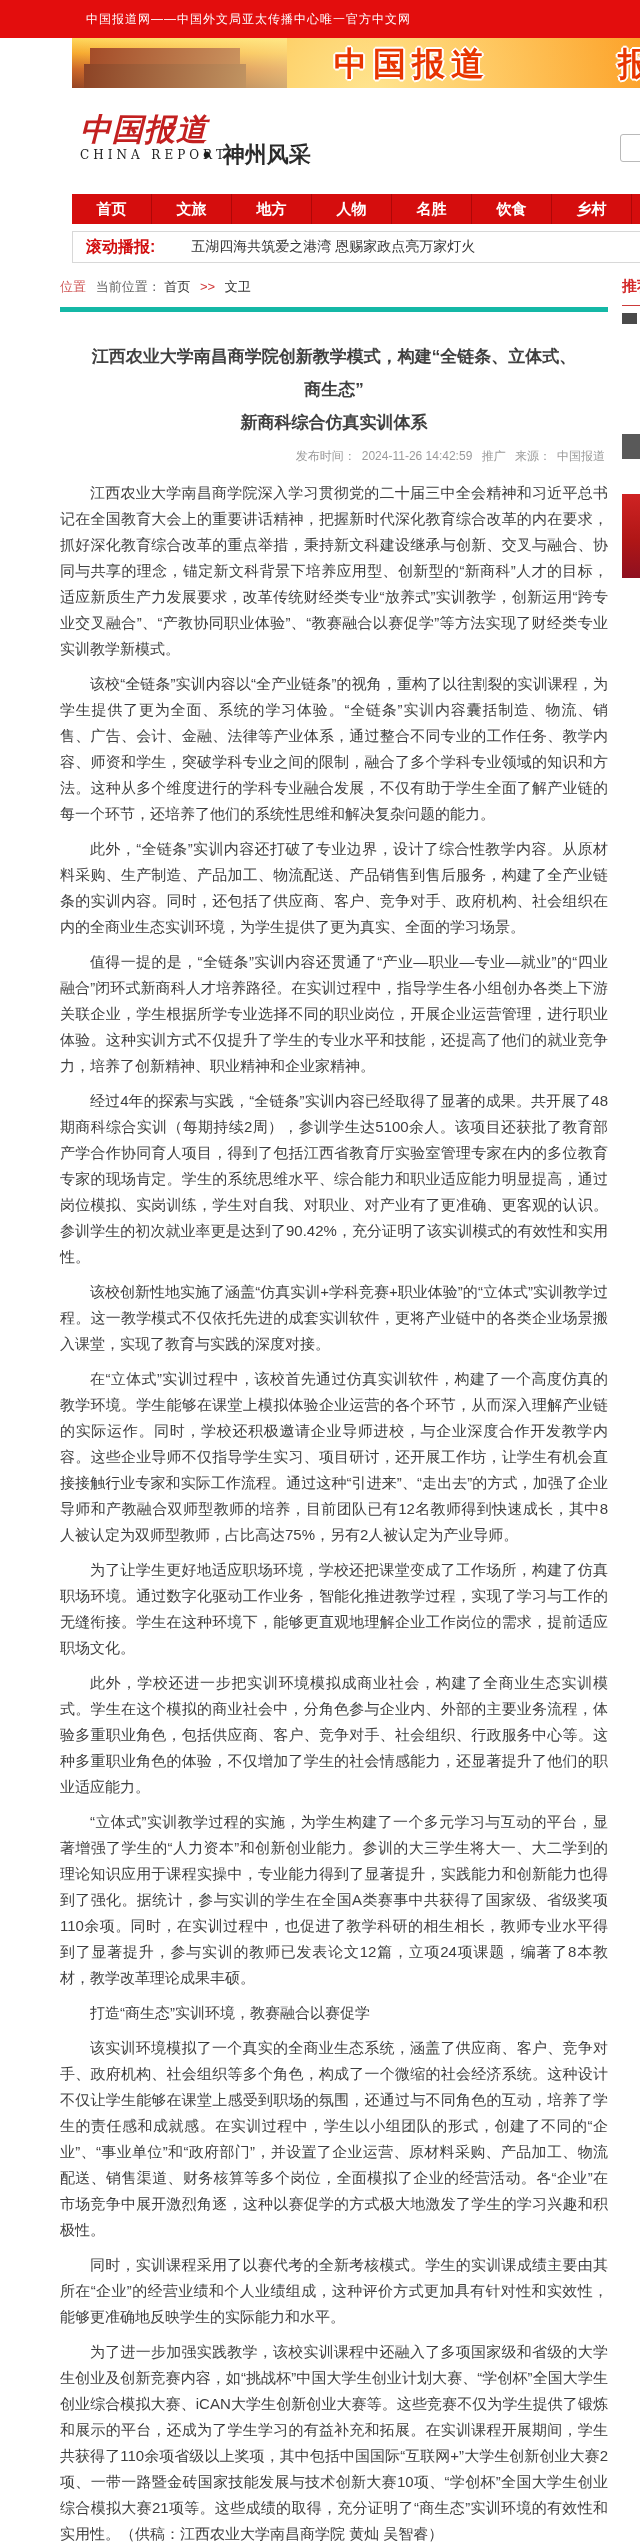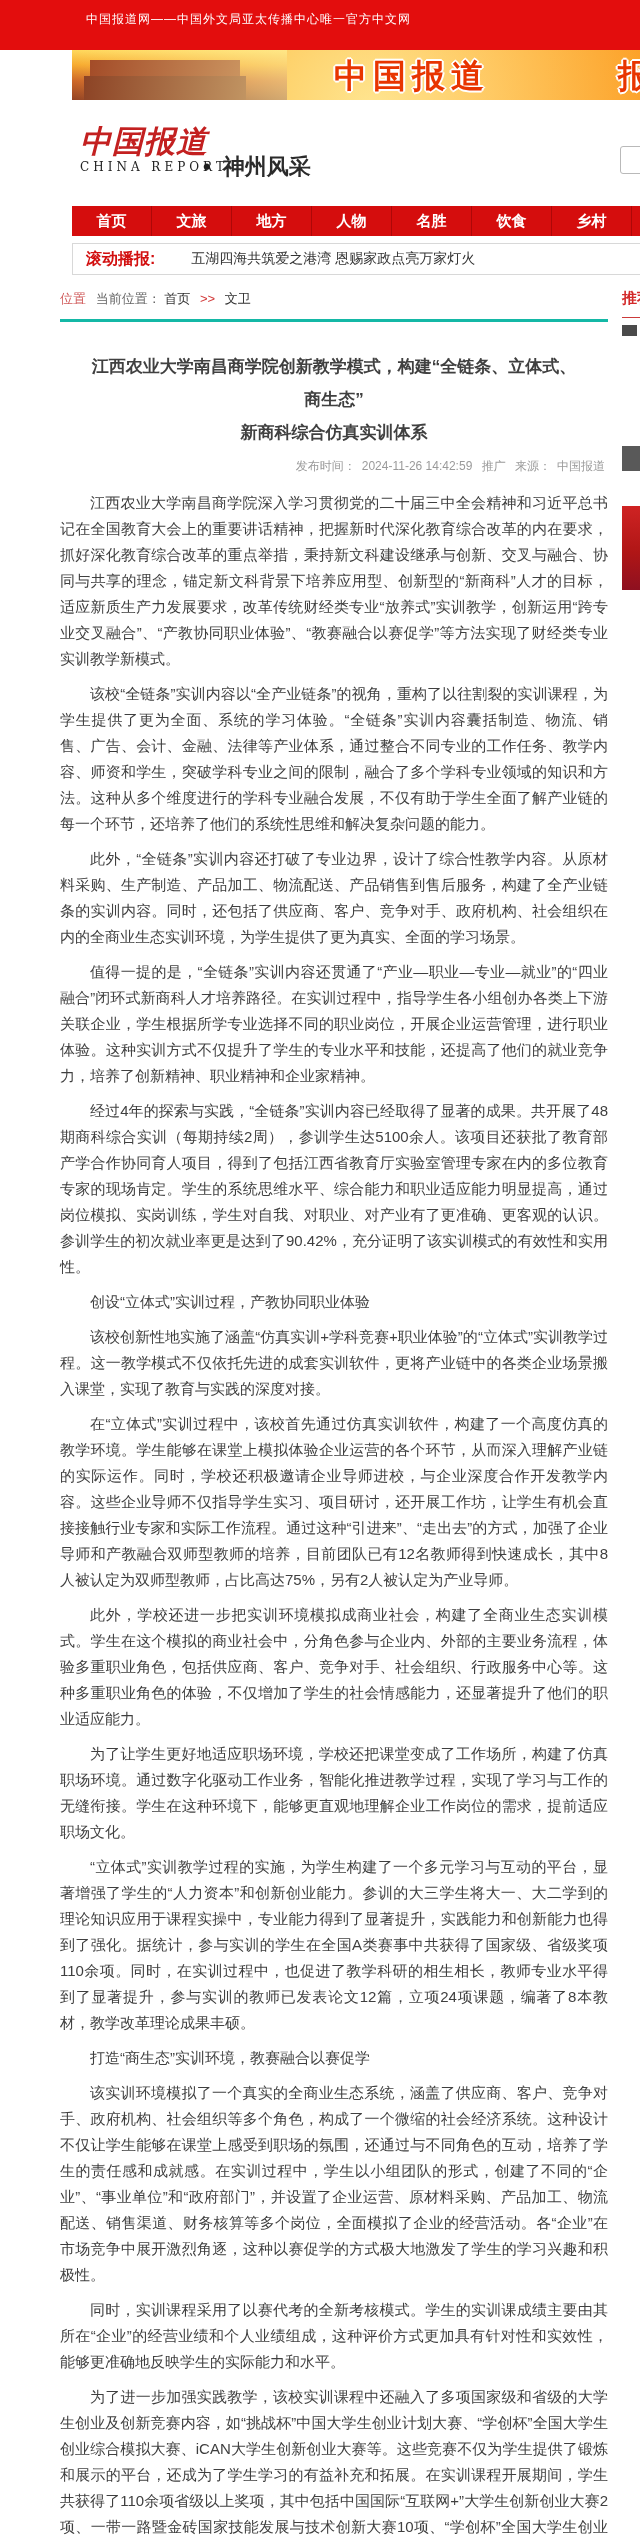--- a/index.html
+++ b/index.html
@@ -2,21 +2,21 @@
 <html><head>
 <meta charset="utf-8">
 <style>
   html,body{margin:0;padding:0;}
   body{
     width:640px; min-height:2545px; overflow:hidden; position:relative;
     background:#fff; display:flex; flex-direction:column;
     font-family:"Liberation Sans","DejaVu Sans",sans-serif;
   }
   
-  .topbar{height:50px; background:#e30d0d; color:#fff; font-size:12px;
+  .topbar{height:38px; background:#e30d0d; color:#fff; font-size:12px;
     line-height:38px; padding-left:86px; letter-spacing:1px; flex:none;}
   
   .page{width:1010px; margin-left:60px; flex:none;}
   
   .banner{margin-left:12px; height:50px; position:relative; overflow:hidden;
     background:linear-gradient(90deg,#f7a300 0%,#ff9000 35%,#f98200 70%,#ef7400 100%);}
   .banner-rays{position:absolute; inset:0;
     background:radial-gradient(circle at 300px 60px, rgba(255,244,170,.85) 0%, rgba(255,244,170,0) 55%);}
   .banner-tiananmen{position:absolute; left:0; top:0; width:215px; height:100%;
     background:linear-gradient(180deg,#ffd34d 0%,#f59a14 30%,#c2470a 62%,#7c1a03 100%);}
@@ -45,21 +45,21 @@
     font-size:15px; font-weight:bold; border-right:1px solid #ad0808; cursor:pointer;}
   .nav-filler{flex:1; border-right:none;}
   
   .ticker{margin-left:12px; margin-top:7px; height:30px; border:1px solid #d8d8d8;
     display:flex; align-items:center; background:#fff;}
   .ticker-label{color:#d20f0f; font-weight:bold; font-size:16px; margin-left:13px; flex:none;}
   .ticker-headline{color:#333; font-size:14px; margin-left:36px; white-space:nowrap; cursor:pointer; text-decoration:none;}
   
   .columns{display:flex; margin-top:6px;}
   .main{width:548px; flex:none;}
-  .breadcrumb{font-size:13px; color:#555; padding:9px 0 11px; border-bottom:3px solid #14b8a6;}
+  .breadcrumb{font-size:13px; color:#555; padding:9px 0 11px; border-bottom:5px solid #14b8a6;}
   .bc-prefix{color:#d05a5a; margin-right:6px;}
   .bc-label{color:#666;}
   .bc-link{color:#333; cursor:pointer;}
   .bc-sep{color:#d23a3a; margin:0 6px;}
   .article-title{margin:28px 26px 0; font-size:17px; font-weight:bold; color:#404040;
     text-align:center; line-height:1.95;}
   .article-meta{margin-top:9px; text-align:right; font-size:12px; color:#9a9a9a;}
   .article-meta span{margin:0 3px;}
   .article-body{margin-top:15px; font-size:15px; color:#3f3f3f; line-height:26px; text-align:justify;}
   .article-body p{margin:0 0 9px; text-indent:2em;}
@@ -138,25 +138,24 @@
         <span>推广</span>
         <span>来源：</span><span>中国报道</span>
       </div>
 
       <div class="article-body" id="article-body">
           <p class="para">江西农业大学南昌商学院深入学习贯彻党的二十届三中全会精神和习近平总书记在全国教育大会上的重要讲话精神，把握新时代深化教育综合改革的内在要求，抓好深化教育综合改革的重点举措，秉持新文科建设继承与创新、交叉与融合、协同与共享的理念，锚定新文科背景下培养应用型、创新型的“新商科”人才的目标，适应新质生产力发展要求，改革传统财经类专业“放养式”实训教学，创新运用“跨专业交叉融合”、“产教协同职业体验”、“教赛融合以赛促学”等方法实现了财经类专业实训教学新模式。</p>
           <p class="para">该校“全链条”实训内容以“全产业链条”的视角，重构了以往割裂的实训课程，为学生提供了更为全面、系统的学习体验。“全链条”实训内容囊括制造、物流、销售、广告、会计、金融、法律等产业体系，通过整合不同专业的工作任务、教学内容、师资和学生，突破学科专业之间的限制，融合了多个学科专业领域的知识和方法。这种从多个维度进行的学科专业融合发展，不仅有助于学生全面了解产业链的每一个环节，还培养了他们的系统性思维和解决复杂问题的能力。</p>
           <p class="para">此外，“全链条”实训内容还打破了专业边界，设计了综合性教学内容。从原材料采购、生产制造、产品加工、物流配送、产品销售到售后服务，构建了全产业链条的实训内容。同时，还包括了供应商、客户、竞争对手、政府机构、社会组织在内的全商业生态实训环境，为学生提供了更为真实、全面的学习场景。</p>
           <p class="para">值得一提的是，“全链条”实训内容还贯通了“产业—职业—专业—就业”的“四业融合”闭环式新商科人才培养路径。在实训过程中，指导学生各小组创办各类上下游关联企业，学生根据所学专业选择不同的职业岗位，开展企业运营管理，进行职业体验。这种实训方式不仅提升了学生的专业水平和技能，还提高了他们的就业竞争力，培养了创新精神、职业精神和企业家精神。</p>
           <p class="para">经过4年的探索与实践，“全链条”实训内容已经取得了显著的成果。共开展了48期商科综合实训（每期持续2周），参训学生达5100余人。该项目还获批了教育部产学合作协同育人项目，得到了包括江西省教育厅实验室管理专家在内的多位教育专家的现场肯定。学生的系统思维水平、综合能力和职业适应能力明显提高，通过岗位模拟、实岗训练，学生对自我、对职业、对产业有了更准确、更客观的认识。参训学生的初次就业率更是达到了90.42%，充分证明了该实训模式的有效性和实用性。</p>
-          <p class="sub-head">创设“立体式”实训过程，产教协同职业体验</p>
           <p class="para">该校创新性地实施了涵盖“仿真实训+学科竞赛+职业体验”的“立体式”实训教学过程。这一教学模式不仅依托先进的成套实训软件，更将产业链中的各类企业场景搬入课堂，实现了教育与实践的深度对接。</p>
           <p class="para">在“立体式”实训过程中，该校首先通过仿真实训软件，构建了一个高度仿真的教学环境。学生能够在课堂上模拟体验企业运营的各个环节，从而深入理解产业链的实际运作。同时，学校还积极邀请企业导师进校，与企业深度合作开发教学内容。这些企业导师不仅指导学生实习、项目研讨，还开展工作坊，让学生有机会直接接触行业专家和实际工作流程。通过这种“引进来”、“走出去”的方式，加强了企业导师和产教融合双师型教师的培养，目前团队已有12名教师得到快速成长，其中8人被认定为双师型教师，占比高达75%，另有2人被认定为产业导师。</p>
+          <p class="para">为了让学生更好地适应职场环境，学校还把课堂变成了工作场所，构建了仿真职场环境。通过数字化驱动工作业务，智能化推进教学过程，实现了学习与工作的无缝衔接。学生在这种环境下，能够更直观地理解企业工作岗位的需求，提前适应职场文化。</p>
           <p class="para">此外，学校还进一步把实训环境模拟成商业社会，构建了全商业生态实训模式。学生在这个模拟的商业社会中，分角色参与企业内、外部的主要业务流程，体验多重职业角色，包括供应商、客户、竞争对手、社会组织、行政服务中心等。这种多重职业角色的体验，不仅增加了学生的社会情感能力，还显著提升了他们的职业适应能力。</p>
-          <p class="para">为了让学生更好地适应职场环境，学校还把课堂变成了工作场所，构建了仿真职场环境。通过数字化驱动工作业务，智能化推进教学过程，实现了学习与工作的无缝衔接。学生在这种环境下，能够更直观地理解企业工作岗位的需求，提前适应职场文化。</p>
           <p class="para">“立体式”实训教学过程的实施，为学生构建了一个多元学习与互动的平台，显著增强了学生的“人力资本”和创新创业能力。参训的大三学生将大一、大二学到的理论知识应用于课程实操中，专业能力得到了显著提升，实践能力和创新能力也得到了强化。据统计，参与实训的学生在全国A类赛事中共获得了国家级、省级奖项110余项。同时，在实训过程中，也促进了教学科研的相生相长，教师专业水平得到了显著提升，参与实训的教师已发表论文12篇，立项24项课题，编著了8本教材，教学改革理论成果丰硕。</p>
           <p class="sub-head">打造“商生态”实训环境，教赛融合以赛促学</p>
           <p class="para">该实训环境模拟了一个真实的全商业生态系统，涵盖了供应商、客户、竞争对手、政府机构、社会组织等多个角色，构成了一个微缩的社会经济系统。这种设计不仅让学生能够在课堂上感受到职场的氛围，还通过与不同角色的互动，培养了学生的责任感和成就感。在实训过程中，学生以小组团队的形式，创建了不同的“企业”、“事业单位”和“政府部门”，并设置了企业运营、原材料采购、产品加工、物流配送、销售渠道、财务核算等多个岗位，全面模拟了企业的经营活动。各“企业”在市场竞争中展开激烈角逐，这种以赛促学的方式极大地激发了学生的学习兴趣和积极性。</p>
           <p class="para">同时，实训课程采用了以赛代考的全新考核模式。学生的实训课成绩主要由其所在“企业”的经营业绩和个人业绩组成，这种评价方式更加具有针对性和实效性，能够更准确地反映学生的实际能力和水平。</p>
           <p class="para">为了进一步加强实践教学，该校实训课程中还融入了多项国家级和省级的大学生创业及创新竞赛内容，如“挑战杯”中国大学生创业计划大赛、“学创杯”全国大学生创业综合模拟大赛、iCAN大学生创新创业大赛等。这些竞赛不仅为学生提供了锻炼和展示的平台，还成为了学生学习的有益补充和拓展。在实训课程开展期间，学生共获得了110余项省级以上奖项，其中包括中国国际“互联网+”大学生创新创业大赛2项、一带一路暨金砖国家技能发展与技术创新大赛10项、“学创杯”全国大学生创业综合模拟大赛21项等。这些成绩的取得，充分证明了“商生态”实训环境的有效性和实用性。（供稿：江西农业大学南昌商学院 黄灿 吴智睿）</p>
         </div>
 
     </div>
 
     <div class="sidebar">

